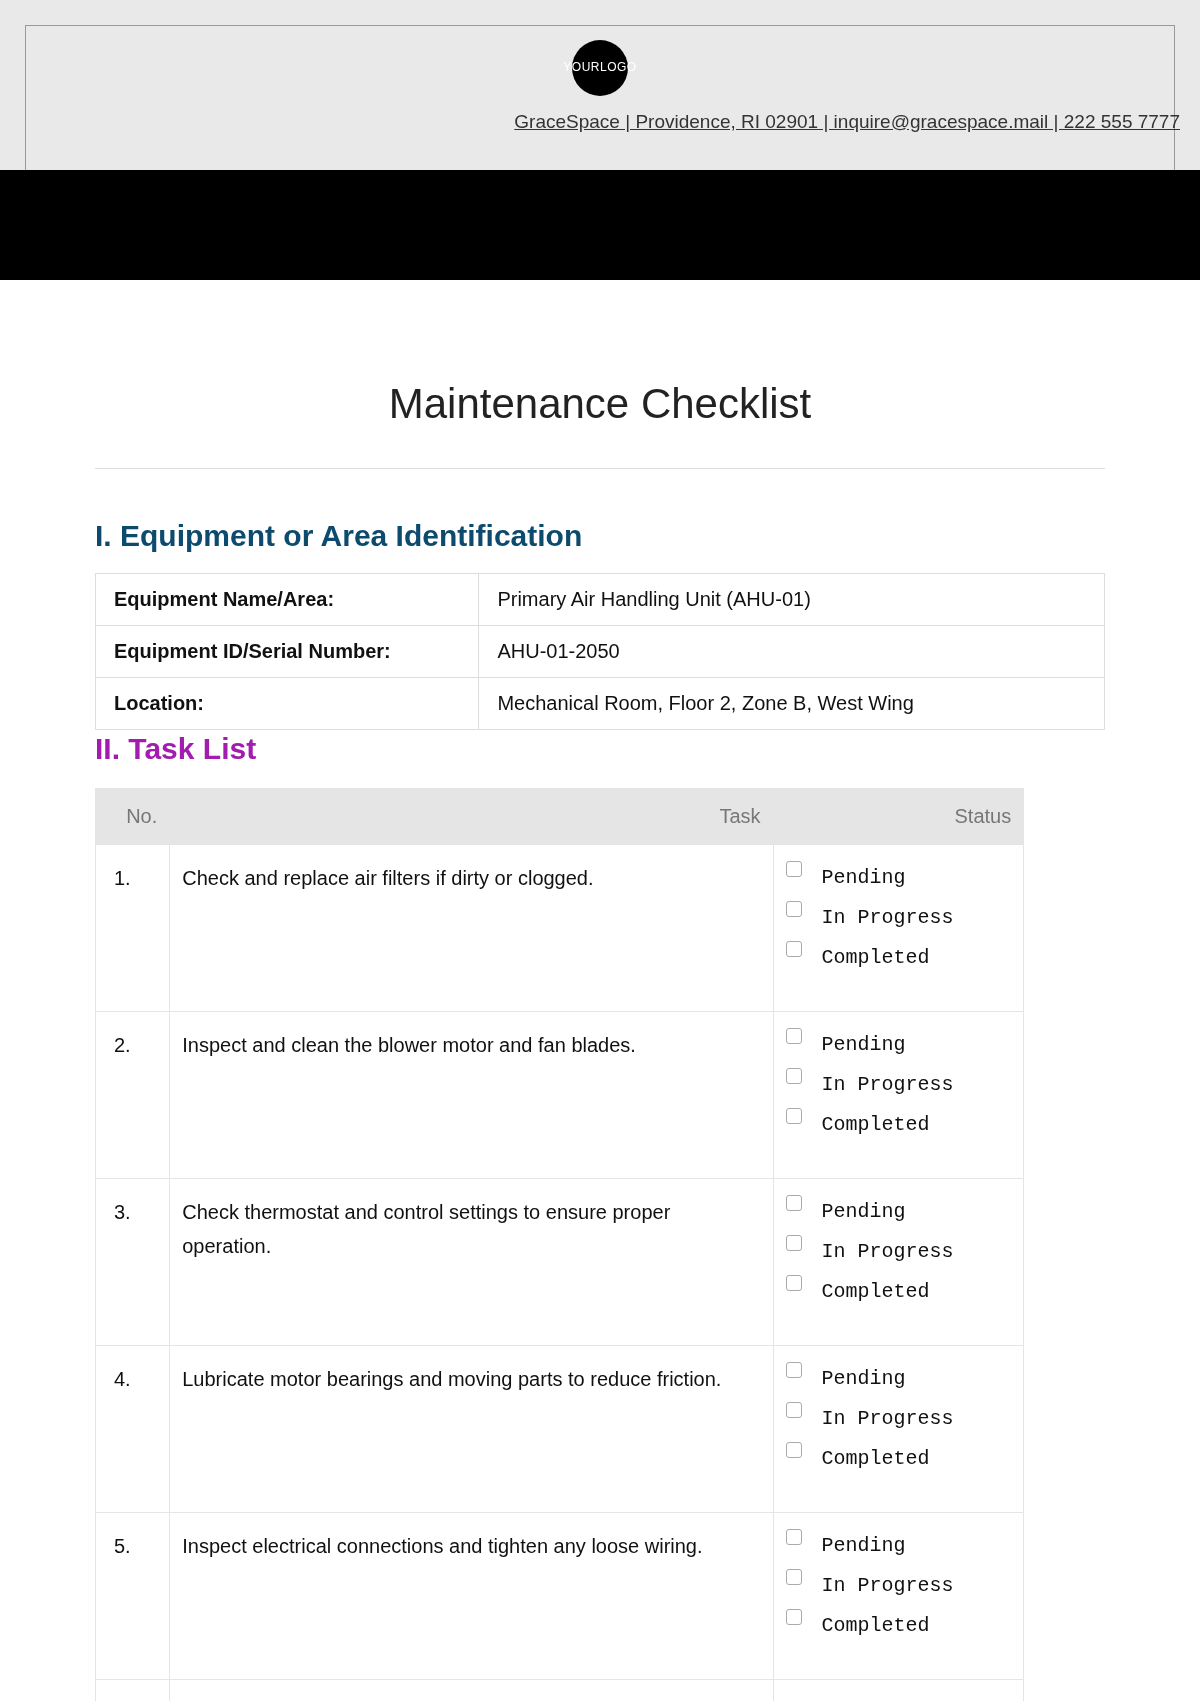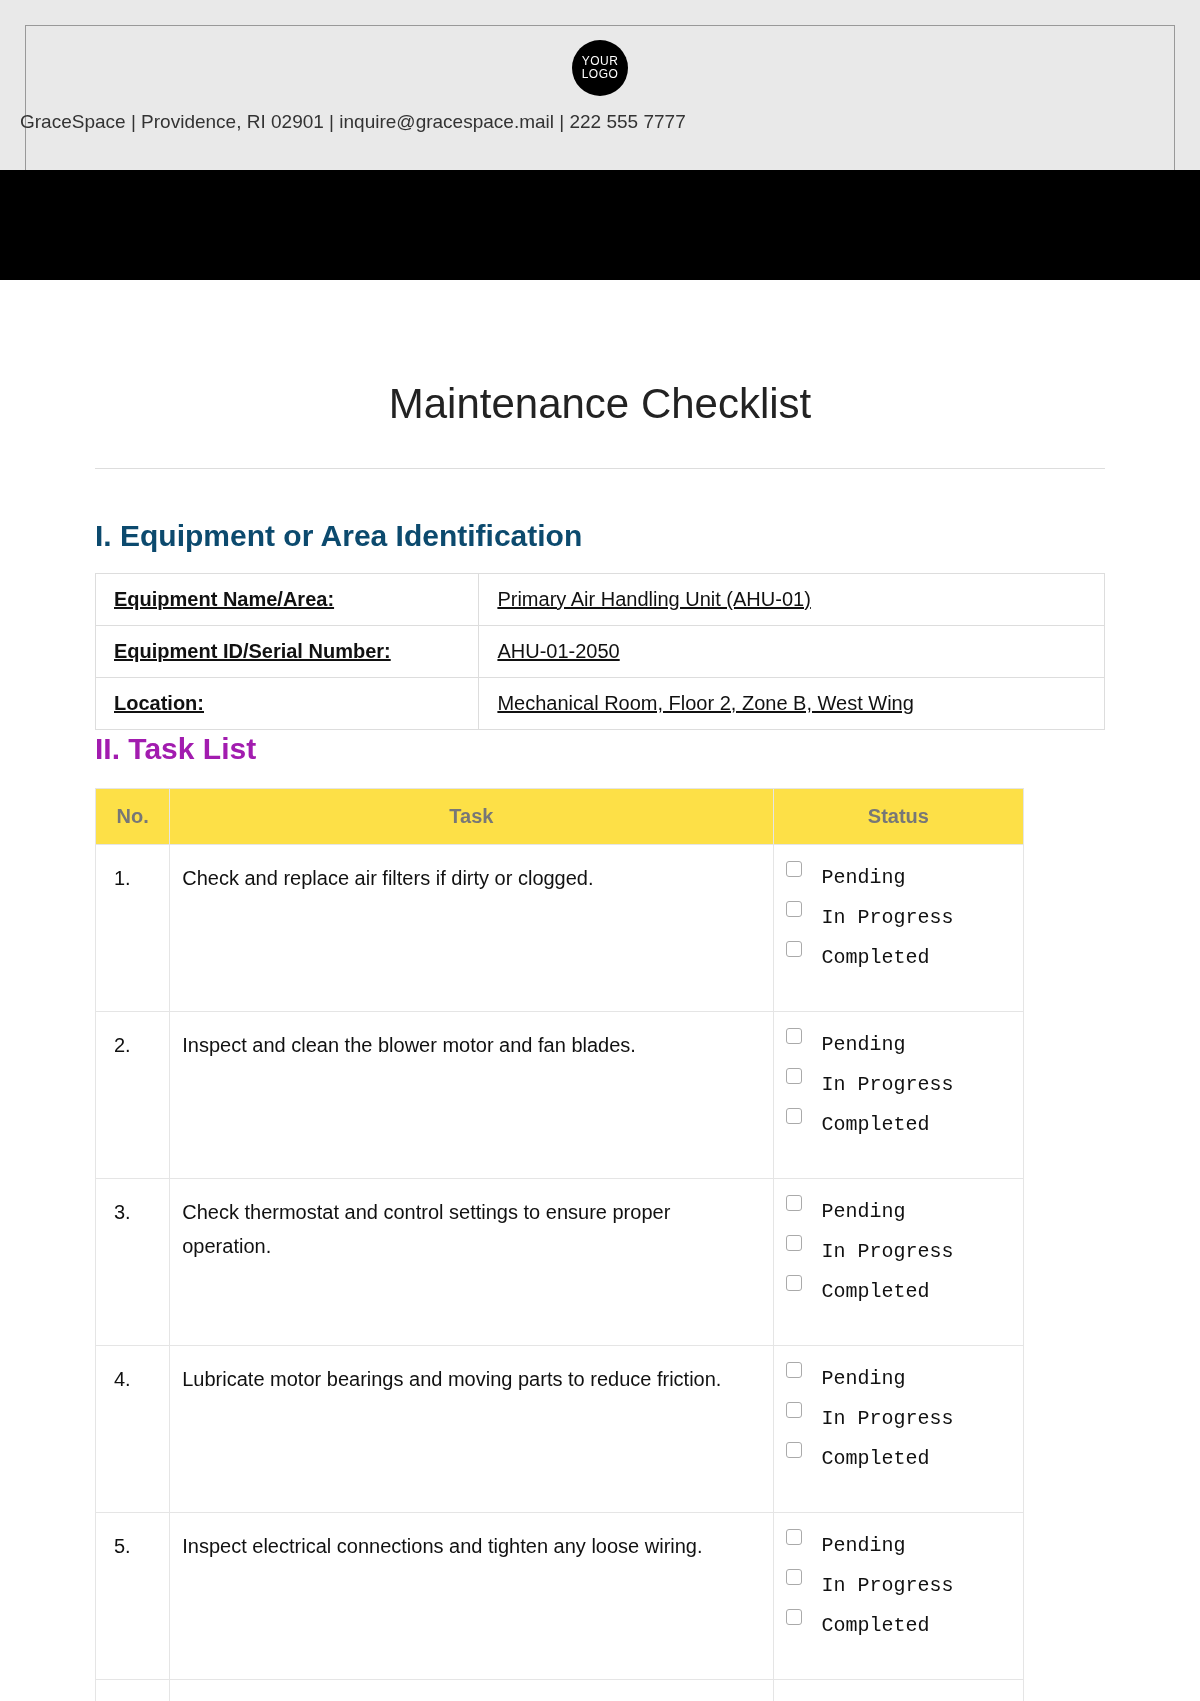--- a/index.html
+++ b/index.html
@@ -26,36 +26,37 @@
       background: transparent;
     }
     .logo-circle {
       width: 56px;
       height: 56px;
       background: #000;
       border-radius: 50%;
       display: flex;
       align-items: center;
       justify-content: center;
-      flex-direction: column;
+      flex-direction: row;
       color: #fff;
       font-size: 12px;
       line-height: 1.1;
       margin: 20px auto 15px;
       text-align: center;
       letter-spacing: 0.5px;
       position: relative;
       z-index: 3;
     }
     .company-line {
-      text-align: left;
+      text-align: right;
       font-size: 19px;
       color: #333;
       position: relative;
       z-index: 3;
+      text-decoration: underline;
     }
     .black-band {
       background: #000;
       height: 110px;
       width: 100%;
       position: relative;
       z-index: 1;
     }
     .content {
       padding: 0 95px 40px;
@@ -88,38 +89,37 @@
     .id-table {
       width: 100%;
       border-collapse: collapse;
       border: 1px solid #ddd;
     }
     .id-table td {
       border: 1px solid #ddd;
       padding: 14px 18px;
       font-size: 20px;
       vertical-align: middle;
-      text-decoration: underline;
     }
     .id-table td:first-child {
       font-weight: 700;
       width: 38%;
     }
     .task-table {
       width: 92%;
       border-collapse: collapse;
     }
     .task-table th {
-      background: #fde047;
+      background: #e5e5e5;
       color: #777;
-      font-weight: 700;
+      font-weight: 400;
       padding: 16px 12px;
       font-size: 20px;
       border: 1px solid #e5e5e5;
-      text-align: center;
+      text-align: right;
     }
     .task-table th:first-child { width: 8%; }
     .task-table th:nth-child(2) { width: 65%; }
     .task-table th:nth-child(3) { width: 27%; }
     .task-table td {
       border: 1px solid #e5e5e5;
       padding: 16px 12px 30px;
       font-size: 20px;
       vertical-align: top;
       line-height: 1.7;

